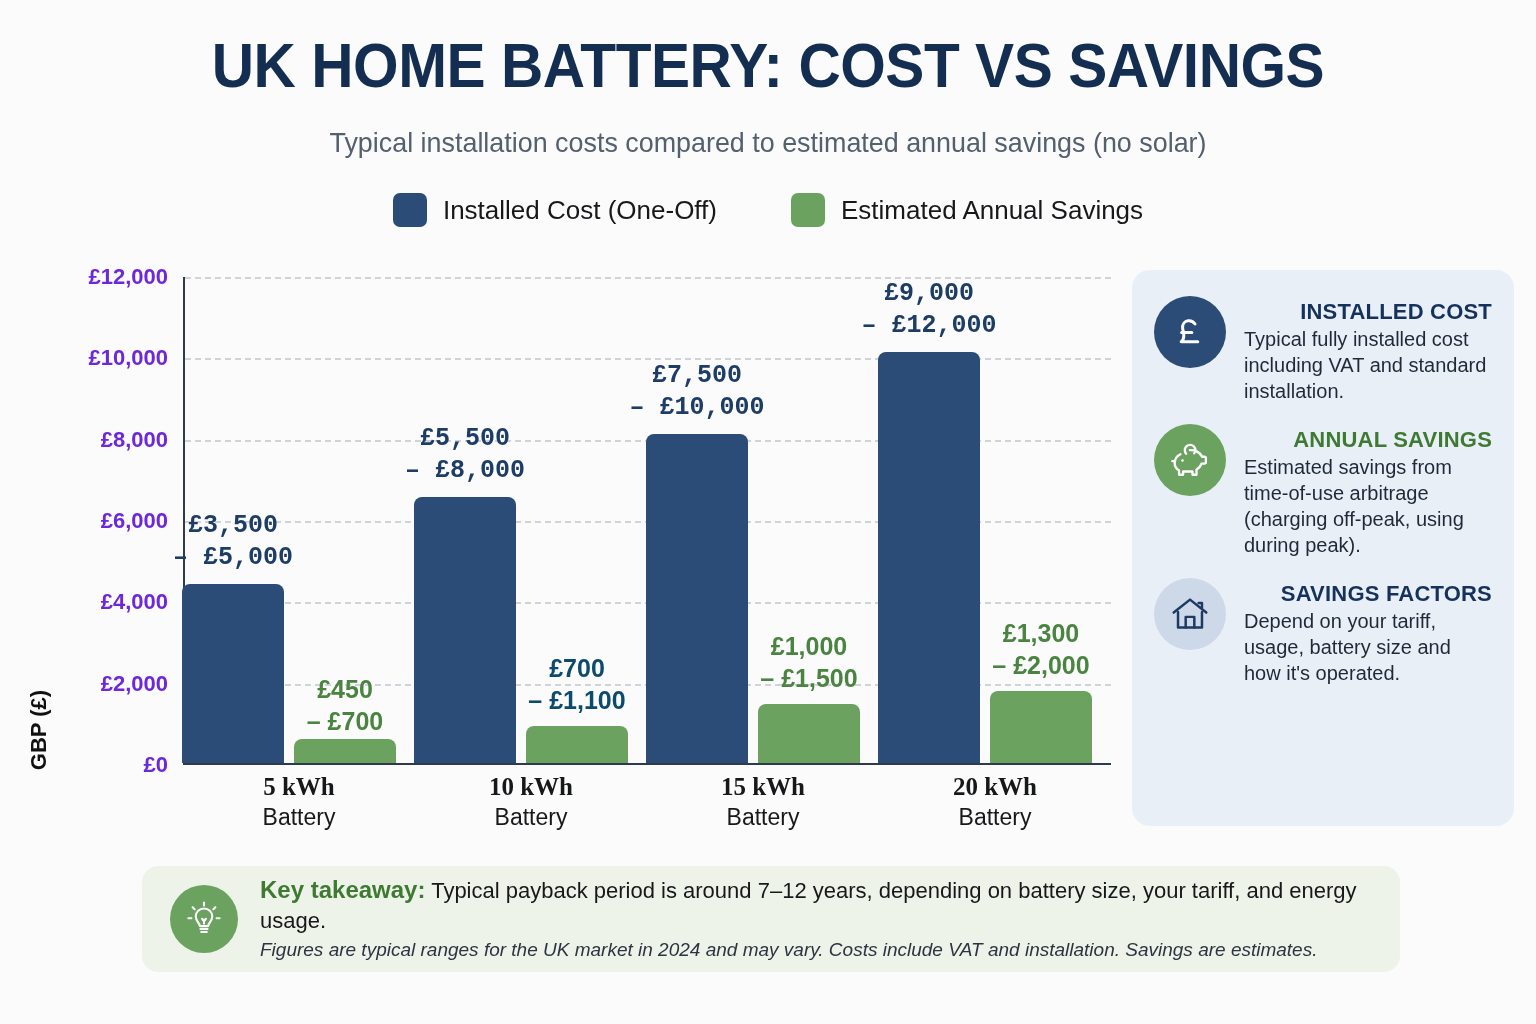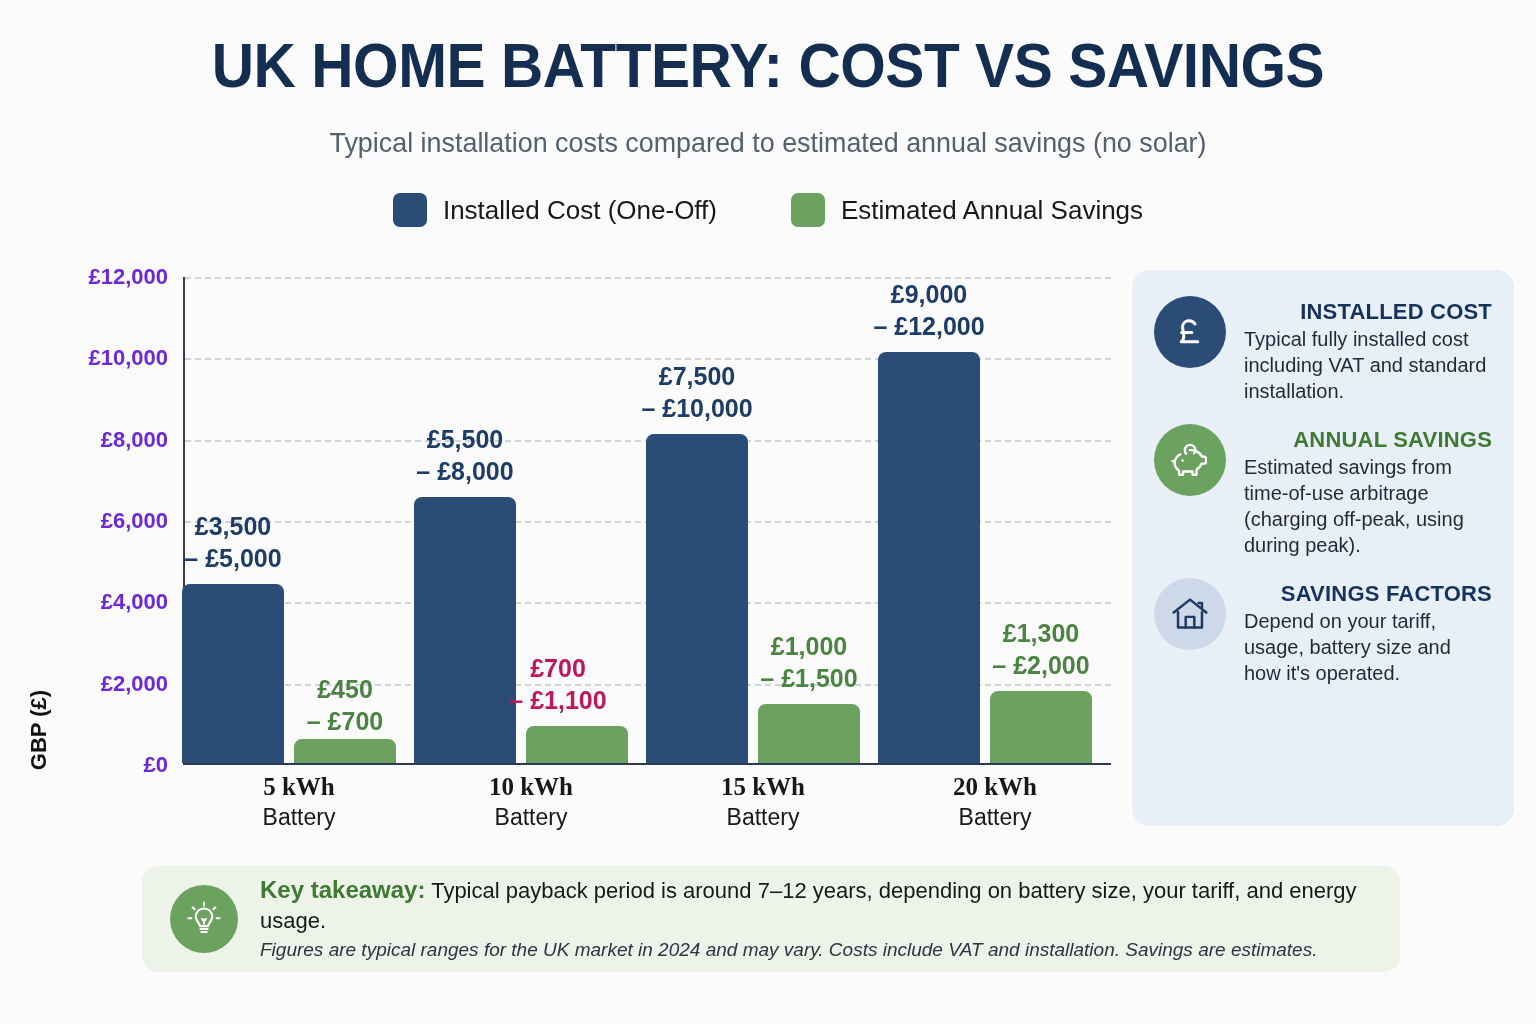--- a/index.html
+++ b/index.html
@@ -62,21 +62,21 @@
     transform: translateY(-50%);
   }
   .ytick-wrap { position: absolute; left: 0; top: 27px; width: 168px; height: 488px; }
   .bar { position: absolute; bottom: 0; border-radius: 8px 8px 0 0; }
   .bar.cost { background: #2a4c77; }
   .bar.save { background: #6ba25f; }
   .barlabel {
     position: absolute; text-align: center; white-space: nowrap;
     font-size: 25px; font-weight: 700; line-height: 32px;
   }
-  .barlabel.cost { color: #1d3d67; }
+  .barlabel.cost { color: #1d3d67; font-family: Liberation Mono, monospace; }
   .barlabel.save { color: #4a8440; }
 
   .xlabels { position: absolute; left: 183px; top: 522px; width: 928px; height: 70px; }
   .xlab { position: absolute; text-align: center; }
   .xlab .k { font-size: 25px; font-weight: 700; color: #16181a; line-height: 30px; font-family: Liberation Serif, serif; }
   .xlab .b { font-size: 23px; font-weight: 400; color: #16181a; line-height: 30px; }
 
   
   .sidepanel {
     position: absolute; left: 1132px; top: 270px;
@@ -156,21 +156,21 @@
         <div class="barlabel save" style="left: 81px; width: 158px; bottom: 26px; color: rgb(74, 132, 64);">
           <div>£450</div>
           <div>– £700</div>
         </div>
         <div class="bar cost" style="left: 229px; width: 102px; height: 266.367px; background: rgb(42, 76, 119);"></div>
         <div class="barlabel cost" style="left: 201px; width: 158px; bottom: 276.367px; color: rgb(29, 61, 103);">
           <div>£5,500</div>
           <div>– £8,000</div>
         </div>
         <div class="bar save" style="left: 341px; width: 102px; height: 37.4133px; background: rgb(107, 162, 95);"></div>
-        <div class="barlabel save" style="left: 294px; width: 158px; bottom: 47.4133px; color: #be185d; margin-top: 35px;">
+        <div class="barlabel save" style="left: 313px; width: 158px; bottom: 47.4133px; color: #0c4a6e; margin-top: 35px;">
           <div>£700</div>
           <div>– £1,100</div>
         </div>
         <div class="bar cost" style="left: 461px; width: 102px; height: 329.4px; background: rgb(42, 76, 119);"></div>
         <div class="barlabel cost" style="left: 433px; width: 158px; bottom: 339.4px; color: rgb(29, 61, 103);">
           <div>£7,500</div>
           <div>– £10,000</div>
         </div>
         <div class="bar save" style="left: 573px; width: 102px; height: 58.9667px; background: rgb(107, 162, 95);"></div>
         <div class="barlabel save" style="left: 545px; width: 158px; bottom: 68.9667px; color: rgb(74, 132, 64);">

